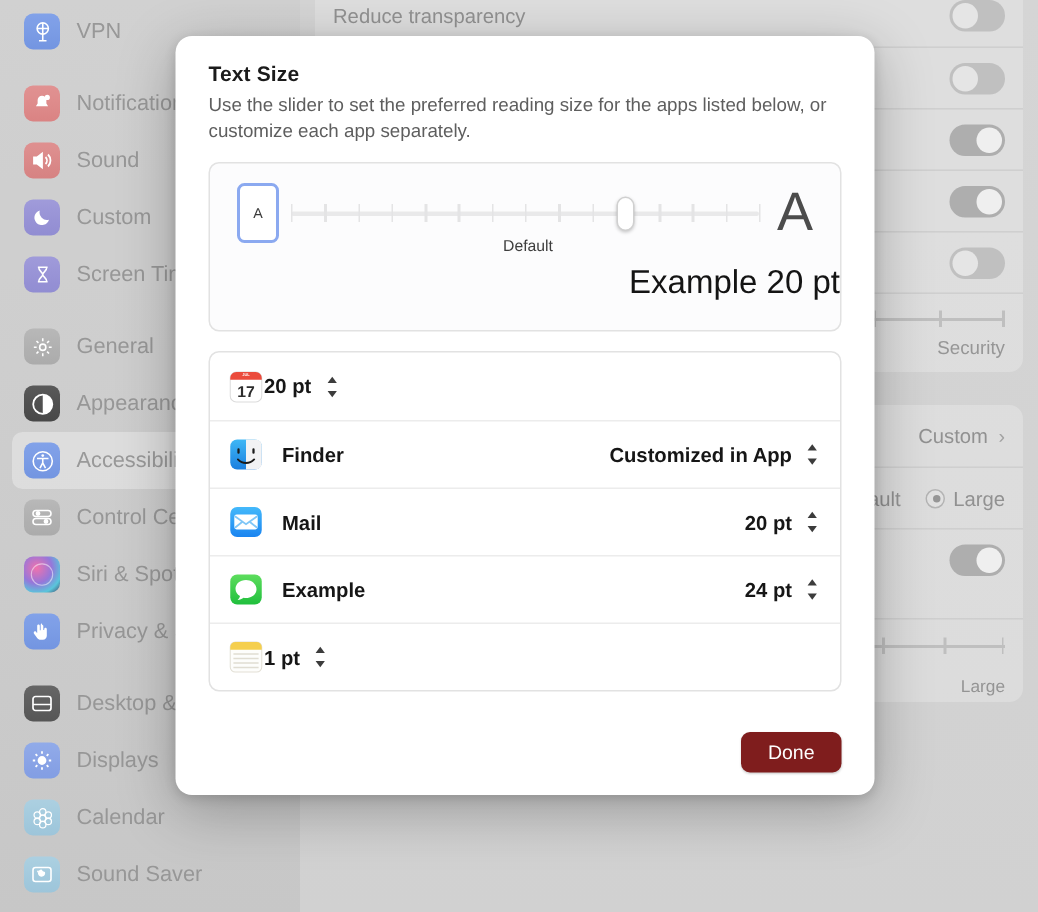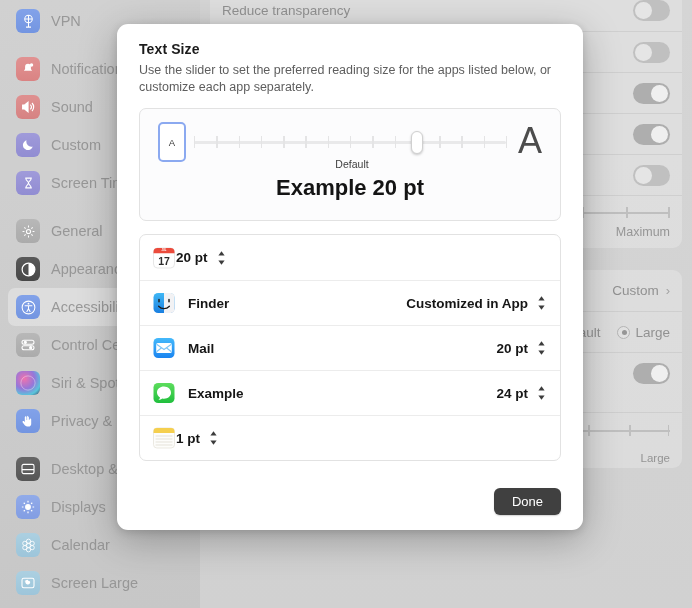--- a/index.html
+++ b/index.html
@@ -182,21 +182,21 @@
     flex: 0 0 auto; margin-left: 4px; margin-bottom: 2px;
     font-family: "Liberation Sans", sans-serif;
   }
   #default-label {
     position: absolute; left: 0; right: 0; top: 49px;
     text-align: center; font-size: 10.5px; color: #3e3e3e;
     padding-left: 4px;
   }
   #example-text {
     position: absolute; left: 0; right: 0; top: 66px;
-    text-align: center; font-size: 22px; color: #141414; font-weight: bold;
+    text-align: right; font-size: 22px; color: #141414;
   }
 
   
   #app-list {
     margin-top: 13px;
     border: 1px solid #e2e2e2;
     border-radius: 7px;
     background: #fff;
     overflow: hidden;
   }
@@ -218,21 +218,21 @@
     flex: 0 0 13px;
   }
   .stepper svg { display: block; }
 
   #sheet-footer {
     margin-top: auto;
     padding: 13px 0 15px 0;
     display: flex; justify-content: flex-end;
   }
   #done-btn {
-    background: #404040; color: #fff;
+    background: #7f1d1d; color: #fff;
     font-size: 13px;
     border: none; border-radius: 6px;
     padding: 6px 18px;
     box-shadow: 0 1px 1.5px rgba(0,0,0,0.18);
     cursor: default;
   }
 </style>
 </head>
 <body>
 
@@ -373,21 +373,21 @@
         <span class="side-label">Calendar</span>
       </div>
       <div class="side-item">
         <span class="s-ico" style="background: linear-gradient(rgb(167, 205, 224), rgb(151, 194, 216));">
           <svg width="16" height="16" viewBox="0 0 24 24" fill="none" stroke="#fff" stroke-width="1.6">
             <rect x="3" y="5" width="18" height="14" rx="2.5"></rect>
             <path d="M15 9.5a3.6 3.6 0 1 1-3.5-2.5 4.6 4.6 0 0 0 3.5 2.5z" fill="#fff" stroke="none"></path>
             <circle cx="8" cy="9" r=".9" fill="#fff" stroke="none"></circle>
           </svg>
         </span>
-        <span class="side-label">Screen Large</span>
+        <span class="side-label">Sound Saver</span>
       </div>
     </div>
 
   <div id="bg-pane">
 
     <div class="bg-card" style="margin-top:-10px;">
       <div class="bg-row">
         <span class="grow">Reduce transparency</span>
         <span class="tgl">
             <i></i>
@@ -422,21 +422,21 @@
         <div class="bg-slider" style="width:175px;">
           <div class="trk"></div>
           <div class="tk" style="left:0%"></div>
           <div class="tk" style="left:25%"></div>
           <div class="tk" style="left:50%"></div>
           <div class="tk" style="left:75%"></div>
           <div class="tk" style="left:99%"></div>
         </div>
       </div>
       <div class="bg-sub" style="text-align:right;">
-        <span>Maximum</span>
+        <span>Security</span>
       </div>
     </div>
 
     <div class="bg-card" style="margin-top:22px;">
       <div class="bg-row" style="justify-content:flex-end;">
         <span class="grow"></span>
         <span>Custom</span>
         <span class="chev">›</span>
       </div>
       <div class="bg-row" style="justify-content:flex-end;">

